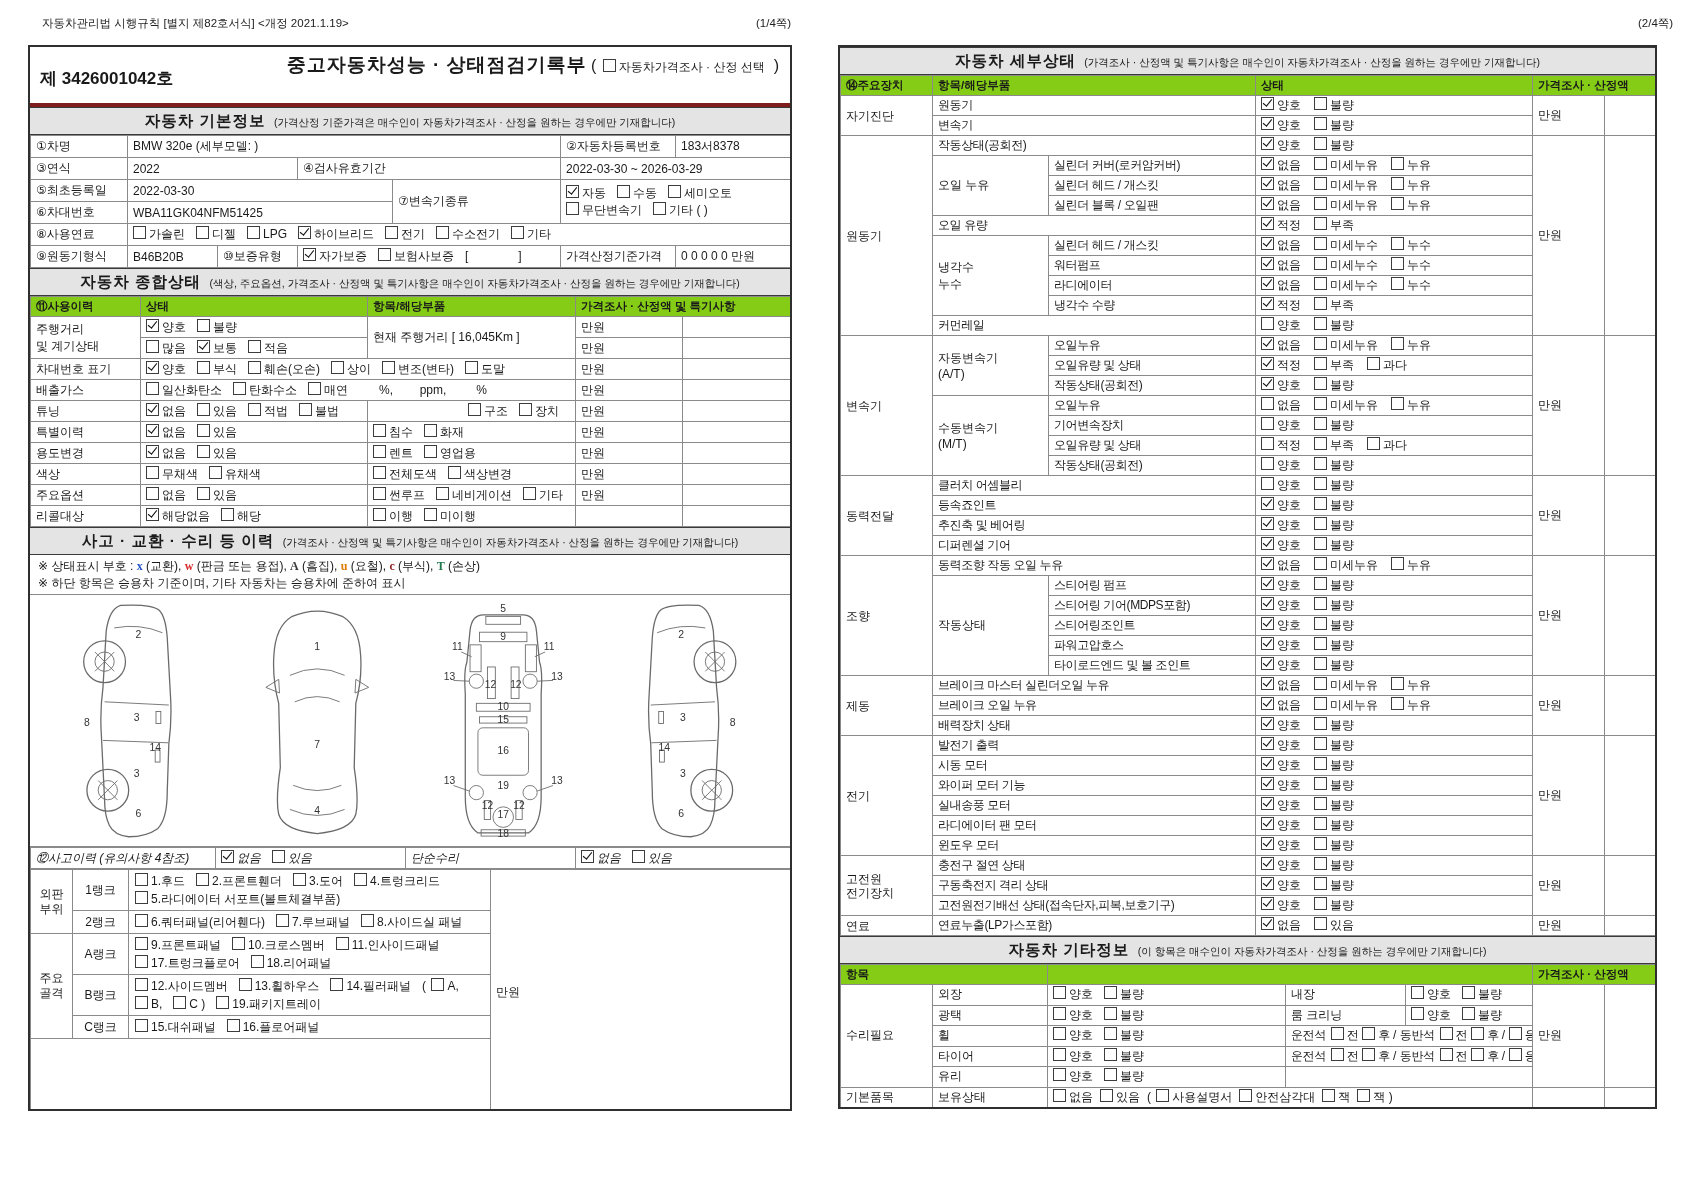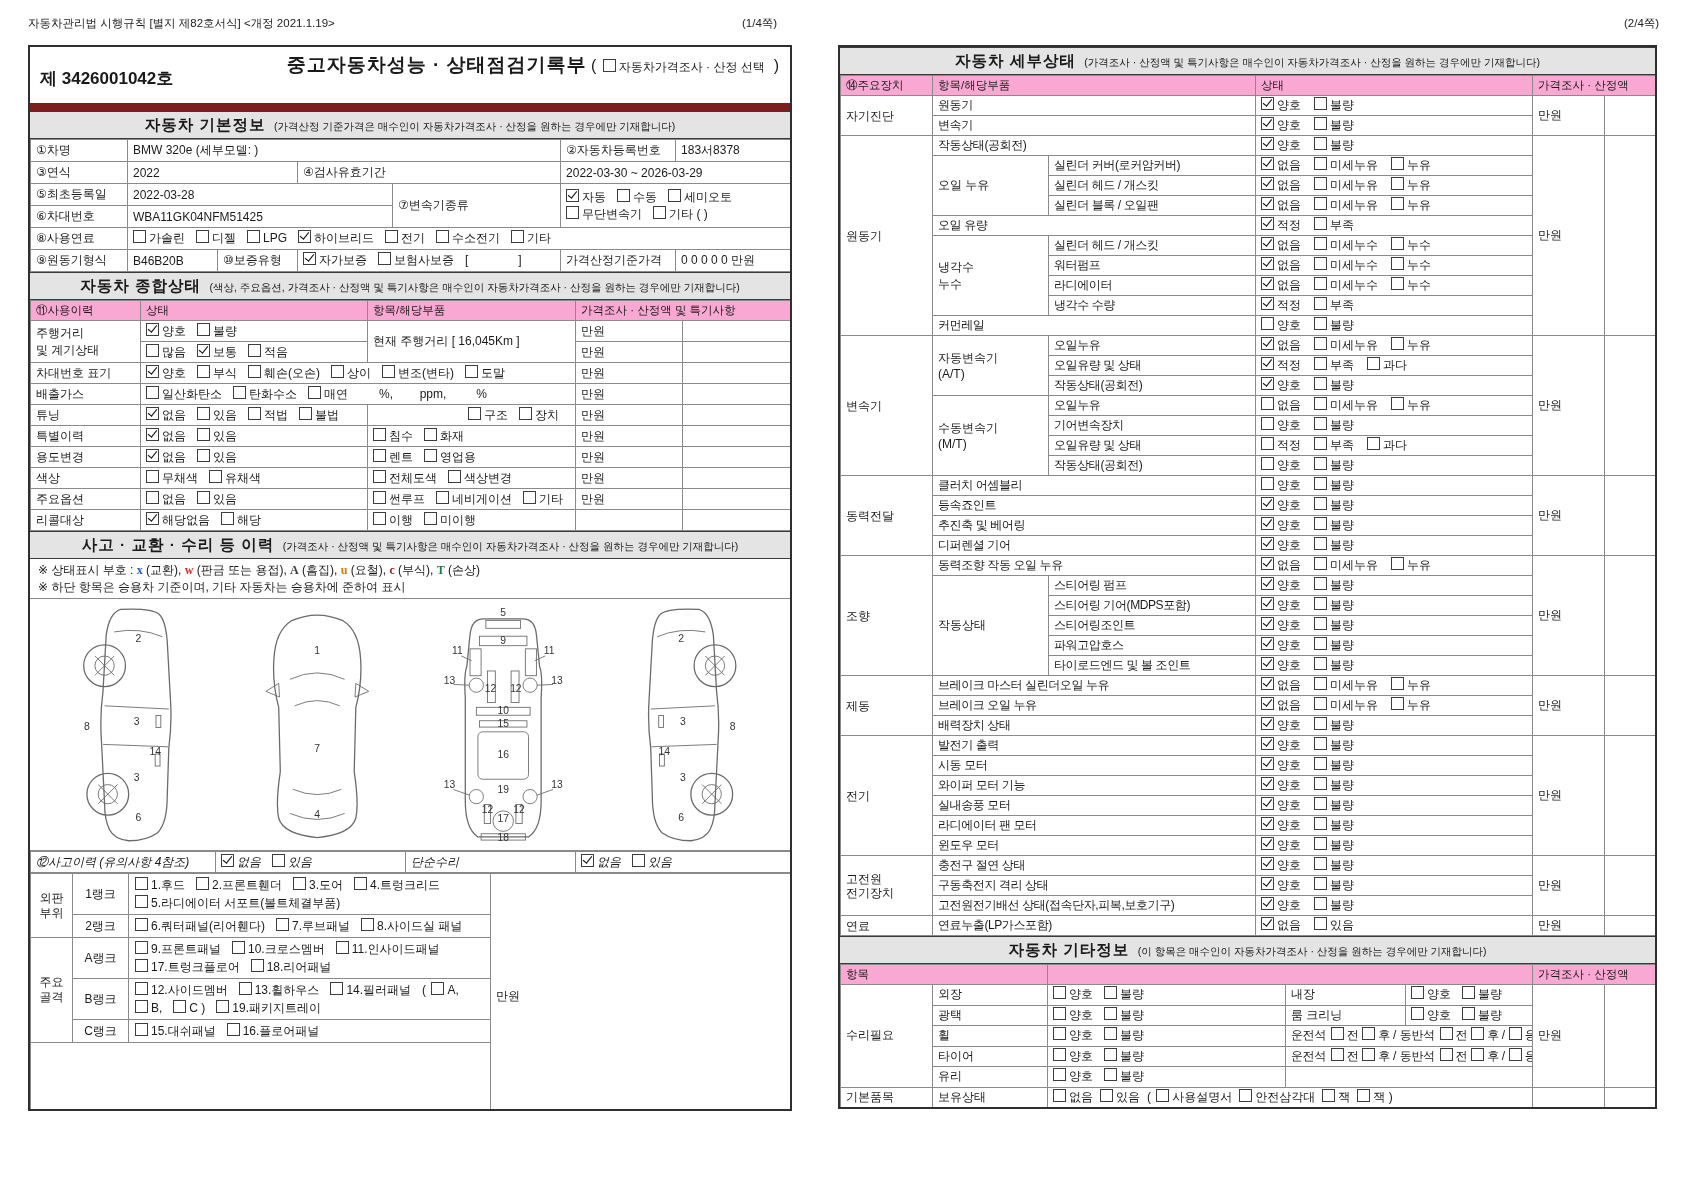--- a/index.html
+++ b/index.html
@@ -1,38 +1,38 @@
 <!DOCTYPE html>
 <html><head>
 <meta charset="utf-8">
 <style>
   html,body{margin:0;padding:0;background:#fff;}
   body{font-family:"Liberation Sans","DejaVu Sans",sans-serif;color:#1a1a1a;}
   .canvas{position:relative;width:1684px;height:1190px;background:#ffffff;overflow:hidden;}
-  .topnote{position:absolute;top:16px;font-size:11.5px;color:#222;white-space:nowrap;}
+  .topnote{position:absolute;top:16px;font-size:11.5px;color:#222;white-space:nowrap;margin-left:14px;}
   .tn-left{left:28px;}
   .tn-p1{left:742px;}
   .tn-p2{left:1624px;}
   .page{position:absolute;border:2.5px solid #2f2f2f;background:#fff;box-sizing:border-box;overflow:hidden;}
   .page-left{left:28px;top:45px;width:764px;height:1066px;}
   .page-right{left:838px;top:45px;width:819px;height:1064px;}
 
-  .hdrbox{position:relative;height:56px;border-bottom:8px solid #7f1d1d;}
+  .hdrbox{position:relative;height:56px;border-bottom:4px solid #7f1d1d;}
   .docno{position:absolute;left:10px;top:20px;font-weight:bold;font-size:17px;}
   .hdrc{text-align:right;padding-top:5px;}
   .doc-title{font-size:19px;font-weight:bold;letter-spacing:1px;}
   .hdr-sub{font-size:10.5px;color:#222;margin-top:2px;}
 
   .secbar{background:#e4e4e4;border-top:1.5px solid #3a3a3a;border-bottom:1.5px solid #3a3a3a;text-align:center;padding:3px 0 2px 0;}
   .secbar b{font-size:15.5px;letter-spacing:1px;}
   .secbar .note{font-size:10.5px;font-weight:normal;margin-left:4px;}
 
   table.t{border-collapse:collapse;table-layout:fixed;width:100%;}
   table.t td,table.t th{border:1px solid #8a8a8a;font-size:12px;padding:0 5px;overflow:hidden;white-space:nowrap;text-align:left;vertical-align:middle;}
-  table.t th{background:#f9a8d4;font-weight:normal;font-size:11.5px;height:19px;}
+  table.t th{background:#84cc16;font-weight:bold;font-size:11.5px;height:19px;}
   .lab{padding-left:6px;}
   .basic td{height:21px;}
   .overall td{height:20px;}
   .acc td,.abn td{height:20px;font-style:italic;}
   .pr{text-align:right;padding-right:10px;}
   .pc{text-align:center;}
   .sp{white-space:pre;}
 
   .cb{display:inline-block;width:11px;height:11px;border:1.5px solid #3d3d3d;background:#fff;position:relative;vertical-align:-1px;margin-right:3px;box-sizing:content-box;}
   .cb.on::after{content:"";position:absolute;left:2.5px;top:-1px;width:3.5px;height:8px;border-right:1.9px solid #111;border-bottom:1.9px solid #111;transform:rotate(38deg);}
@@ -104,21 +104,21 @@
         <td>183서8378</td>
       </tr>
       <tr>
         <td class="lab">③연식</td>
         <td colspan="2">2022</td>
         <td colspan="2" class="lab">④검사유효기간</td>
         <td colspan="2">2022-03-30 ~ 2026-03-29</td>
       </tr>
       <tr>
         <td class="lab">⑤최초등록일</td>
-        <td colspan="3">2022-03-28</td>
+        <td colspan="3">2022-03-30</td>
         <td rowspan="2" class="lab">⑦변속기종류</td>
         <td colspan="2" rowspan="2">
           <div><span class="opt"><span class="cb on"></span><span class="ol">자동</span></span><span class="opt"><span class="cb"></span><span class="ol">수동</span></span><span class="opt"><span class="cb"></span><span class="ol">세미오토</span></span></div>
           <div><span class="opt"><span class="cb"></span><span class="ol">무단변속기</span></span><span class="opt"><span class="cb"></span><span class="ol">기타 (        )</span></span></div>
         </td>
       </tr>
       <tr>
         <td class="lab">⑥차대번호</td>
         <td colspan="3">WBA11GK04NFM51425</td>
       </tr>

